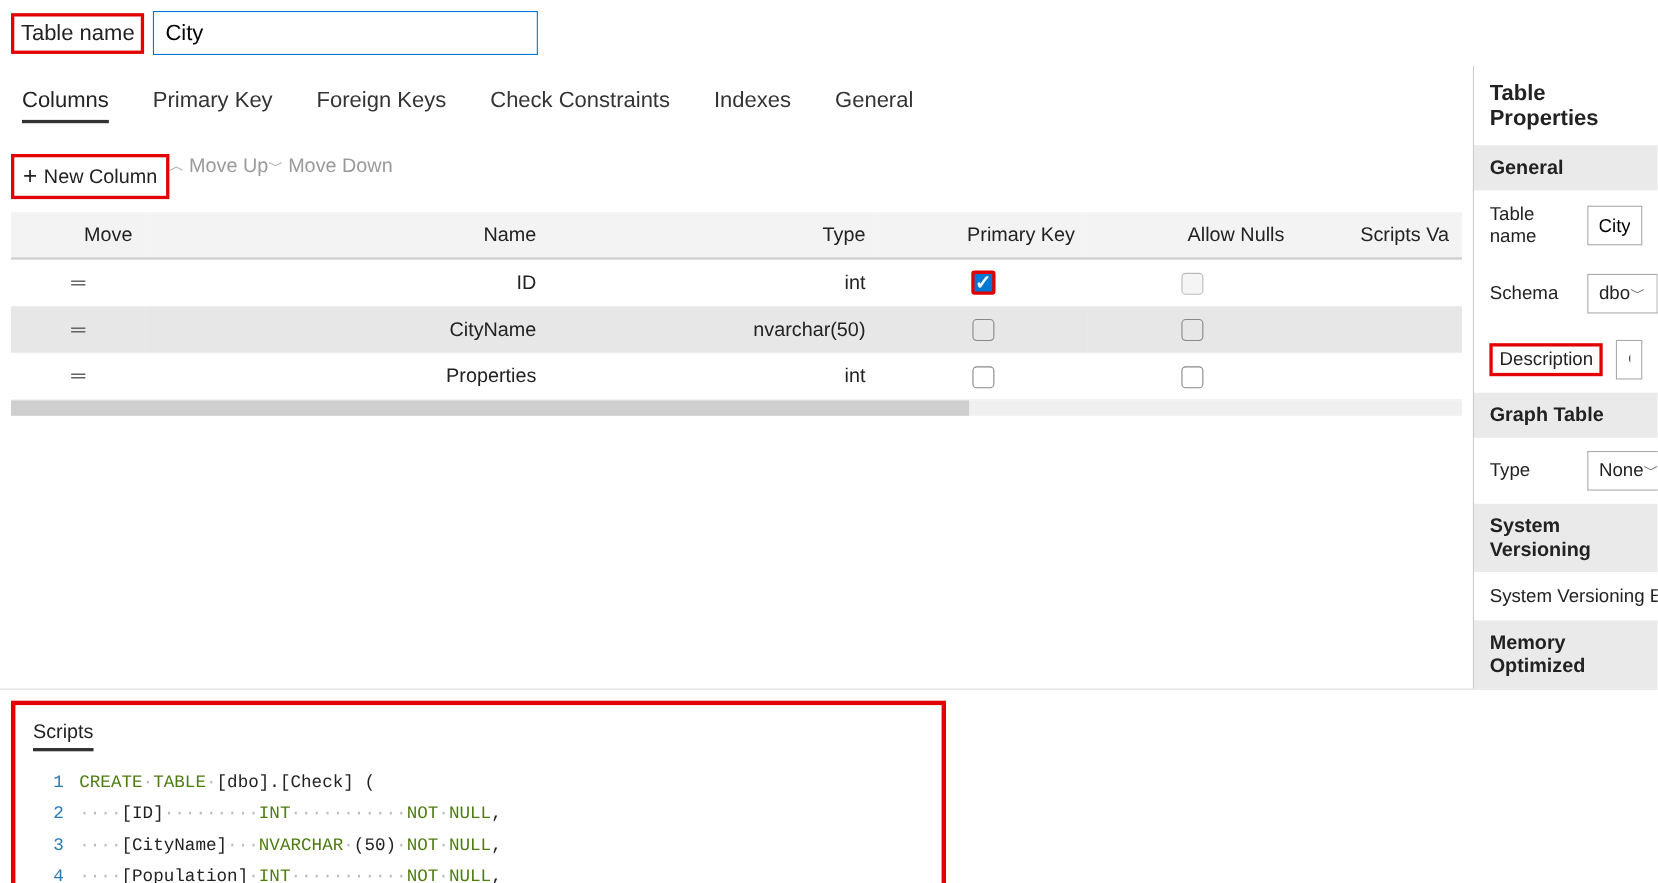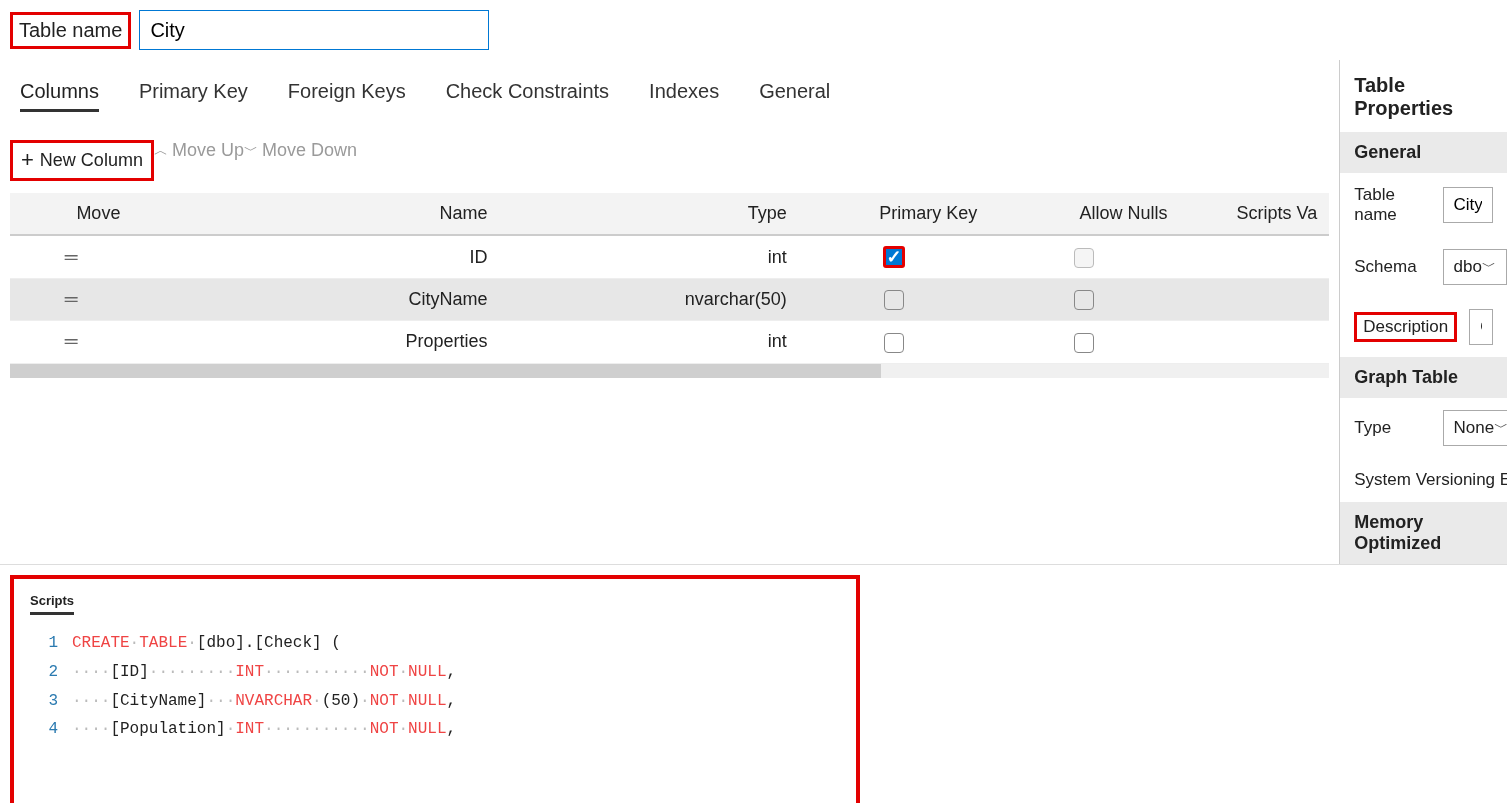--- a/index.html
+++ b/index.html
@@ -72,25 +72,25 @@
   .select .chev { font-size: 14px; color: #555; }
   .desc-label { padding: 2px 6px; }
 
   
   #scripts-wrap { padding: 10px; }
   #scripts {
     border: 4px solid #e30000;
     padding: 10px 16px 16px 16px;
     width: 850px;
   }
-  #scripts h3 { margin: 4px 0 6px 0; font-size: 13px; font-weight: 700; border-bottom: 3px solid #333; display: inline-block; padding-bottom: 4px; }
+  #scripts h3 { margin: 4px 0 6px 0; font-size: 18px; font-weight: 400; border-bottom: 3px solid #333; display: inline-block; padding-bottom: 4px; }
   pre.code { margin: 8px 0 0 0; font-family: Consolas, "Courier New", monospace; font-size: 16px; line-height: 1.8; }
   .ln { display: inline-block; width: 28px; text-align: right; color: #2a7ab0; margin-right: 14px; }
   .dots { color: #bbb; }
-  .kw { color: #ef4444; }
+  .kw { color: #4d7c0f; }
 </style>
 </head>
 <body>
 
 <div id="top-bar">
   <span id="table-name-label" class="hl">Table name</span>
   <input id="table-name-input" type="text" value="City" style="">
 </div>
 
 <div id="main">
@@ -193,20 +193,21 @@
 
     <div class="section-header">Graph Table</div>
     <div class="prop-row">
       <label>Type</label>
       <div class="select">
         <span>None</span>
         <span class="chev">﹀</span>
       </div>
     </div>
 
+    <div class="section-header">System Versioning</div>
     <div class="prop-row">
       <label style="flex:0 0 auto">System Versioning Enabled</label>
 
     </div>
 
     <div class="section-header">Memory Optimized</div>
   </div>
 </div>
 
 <div id="scripts-wrap">

